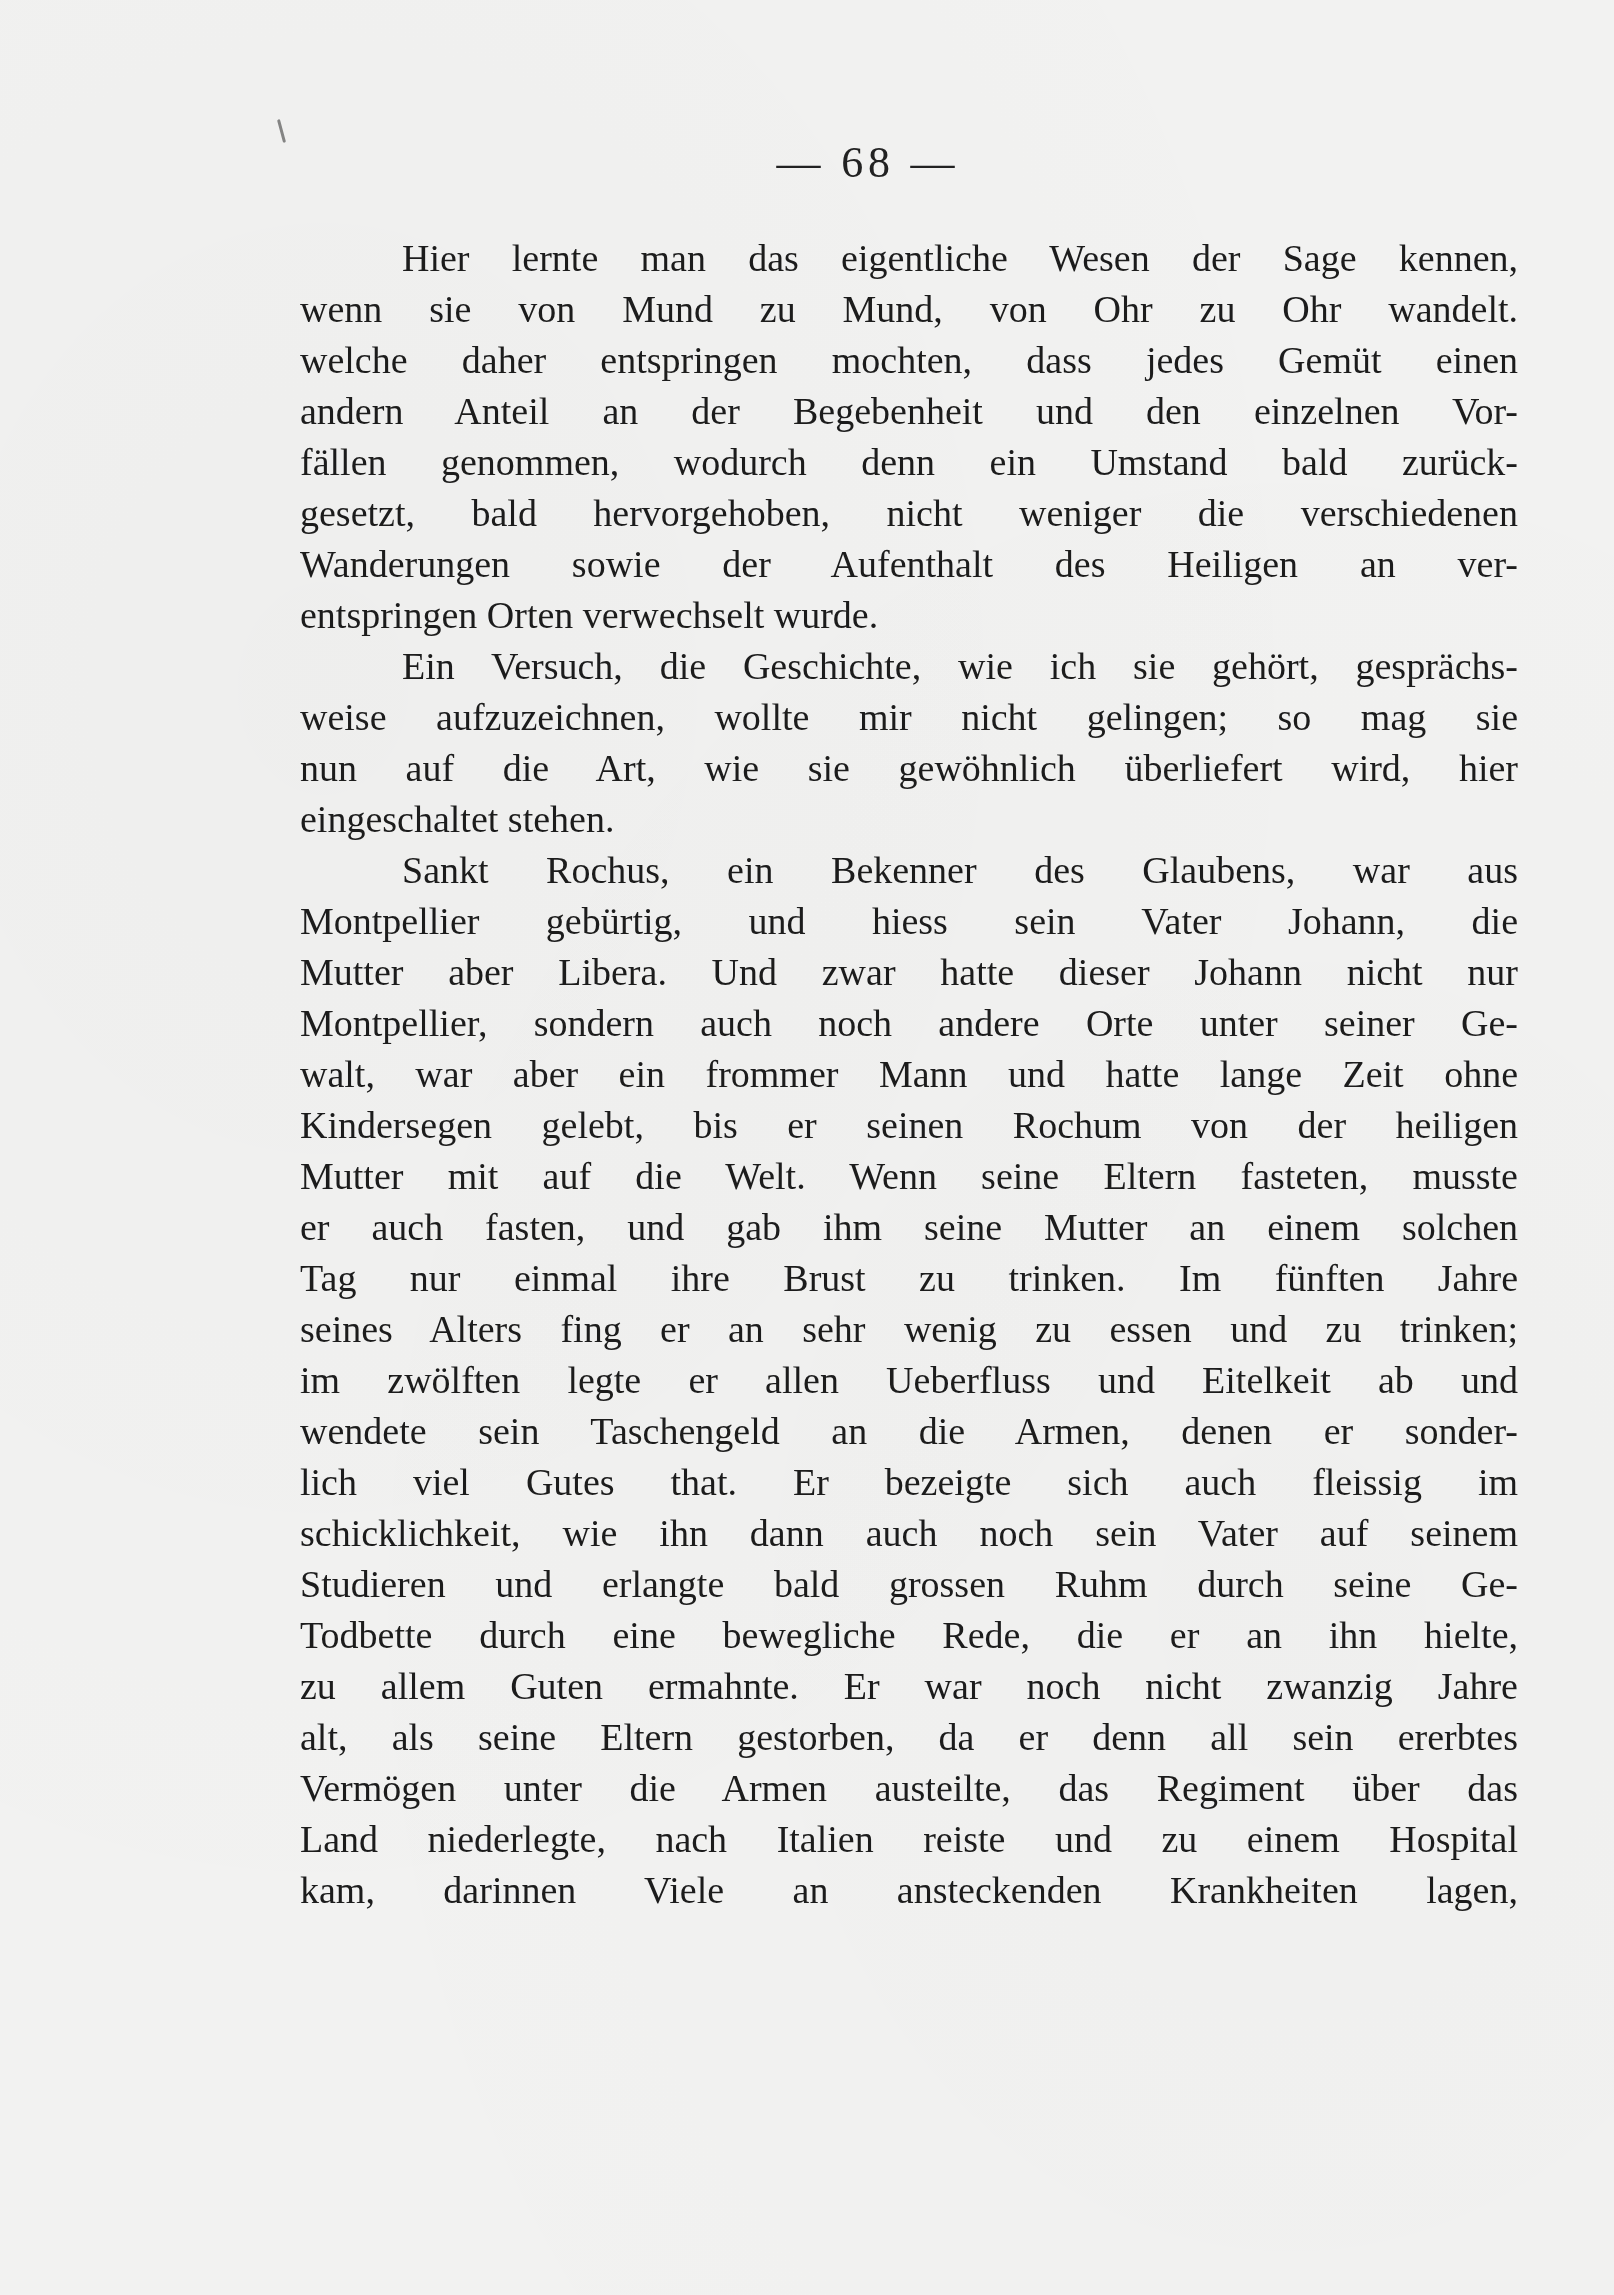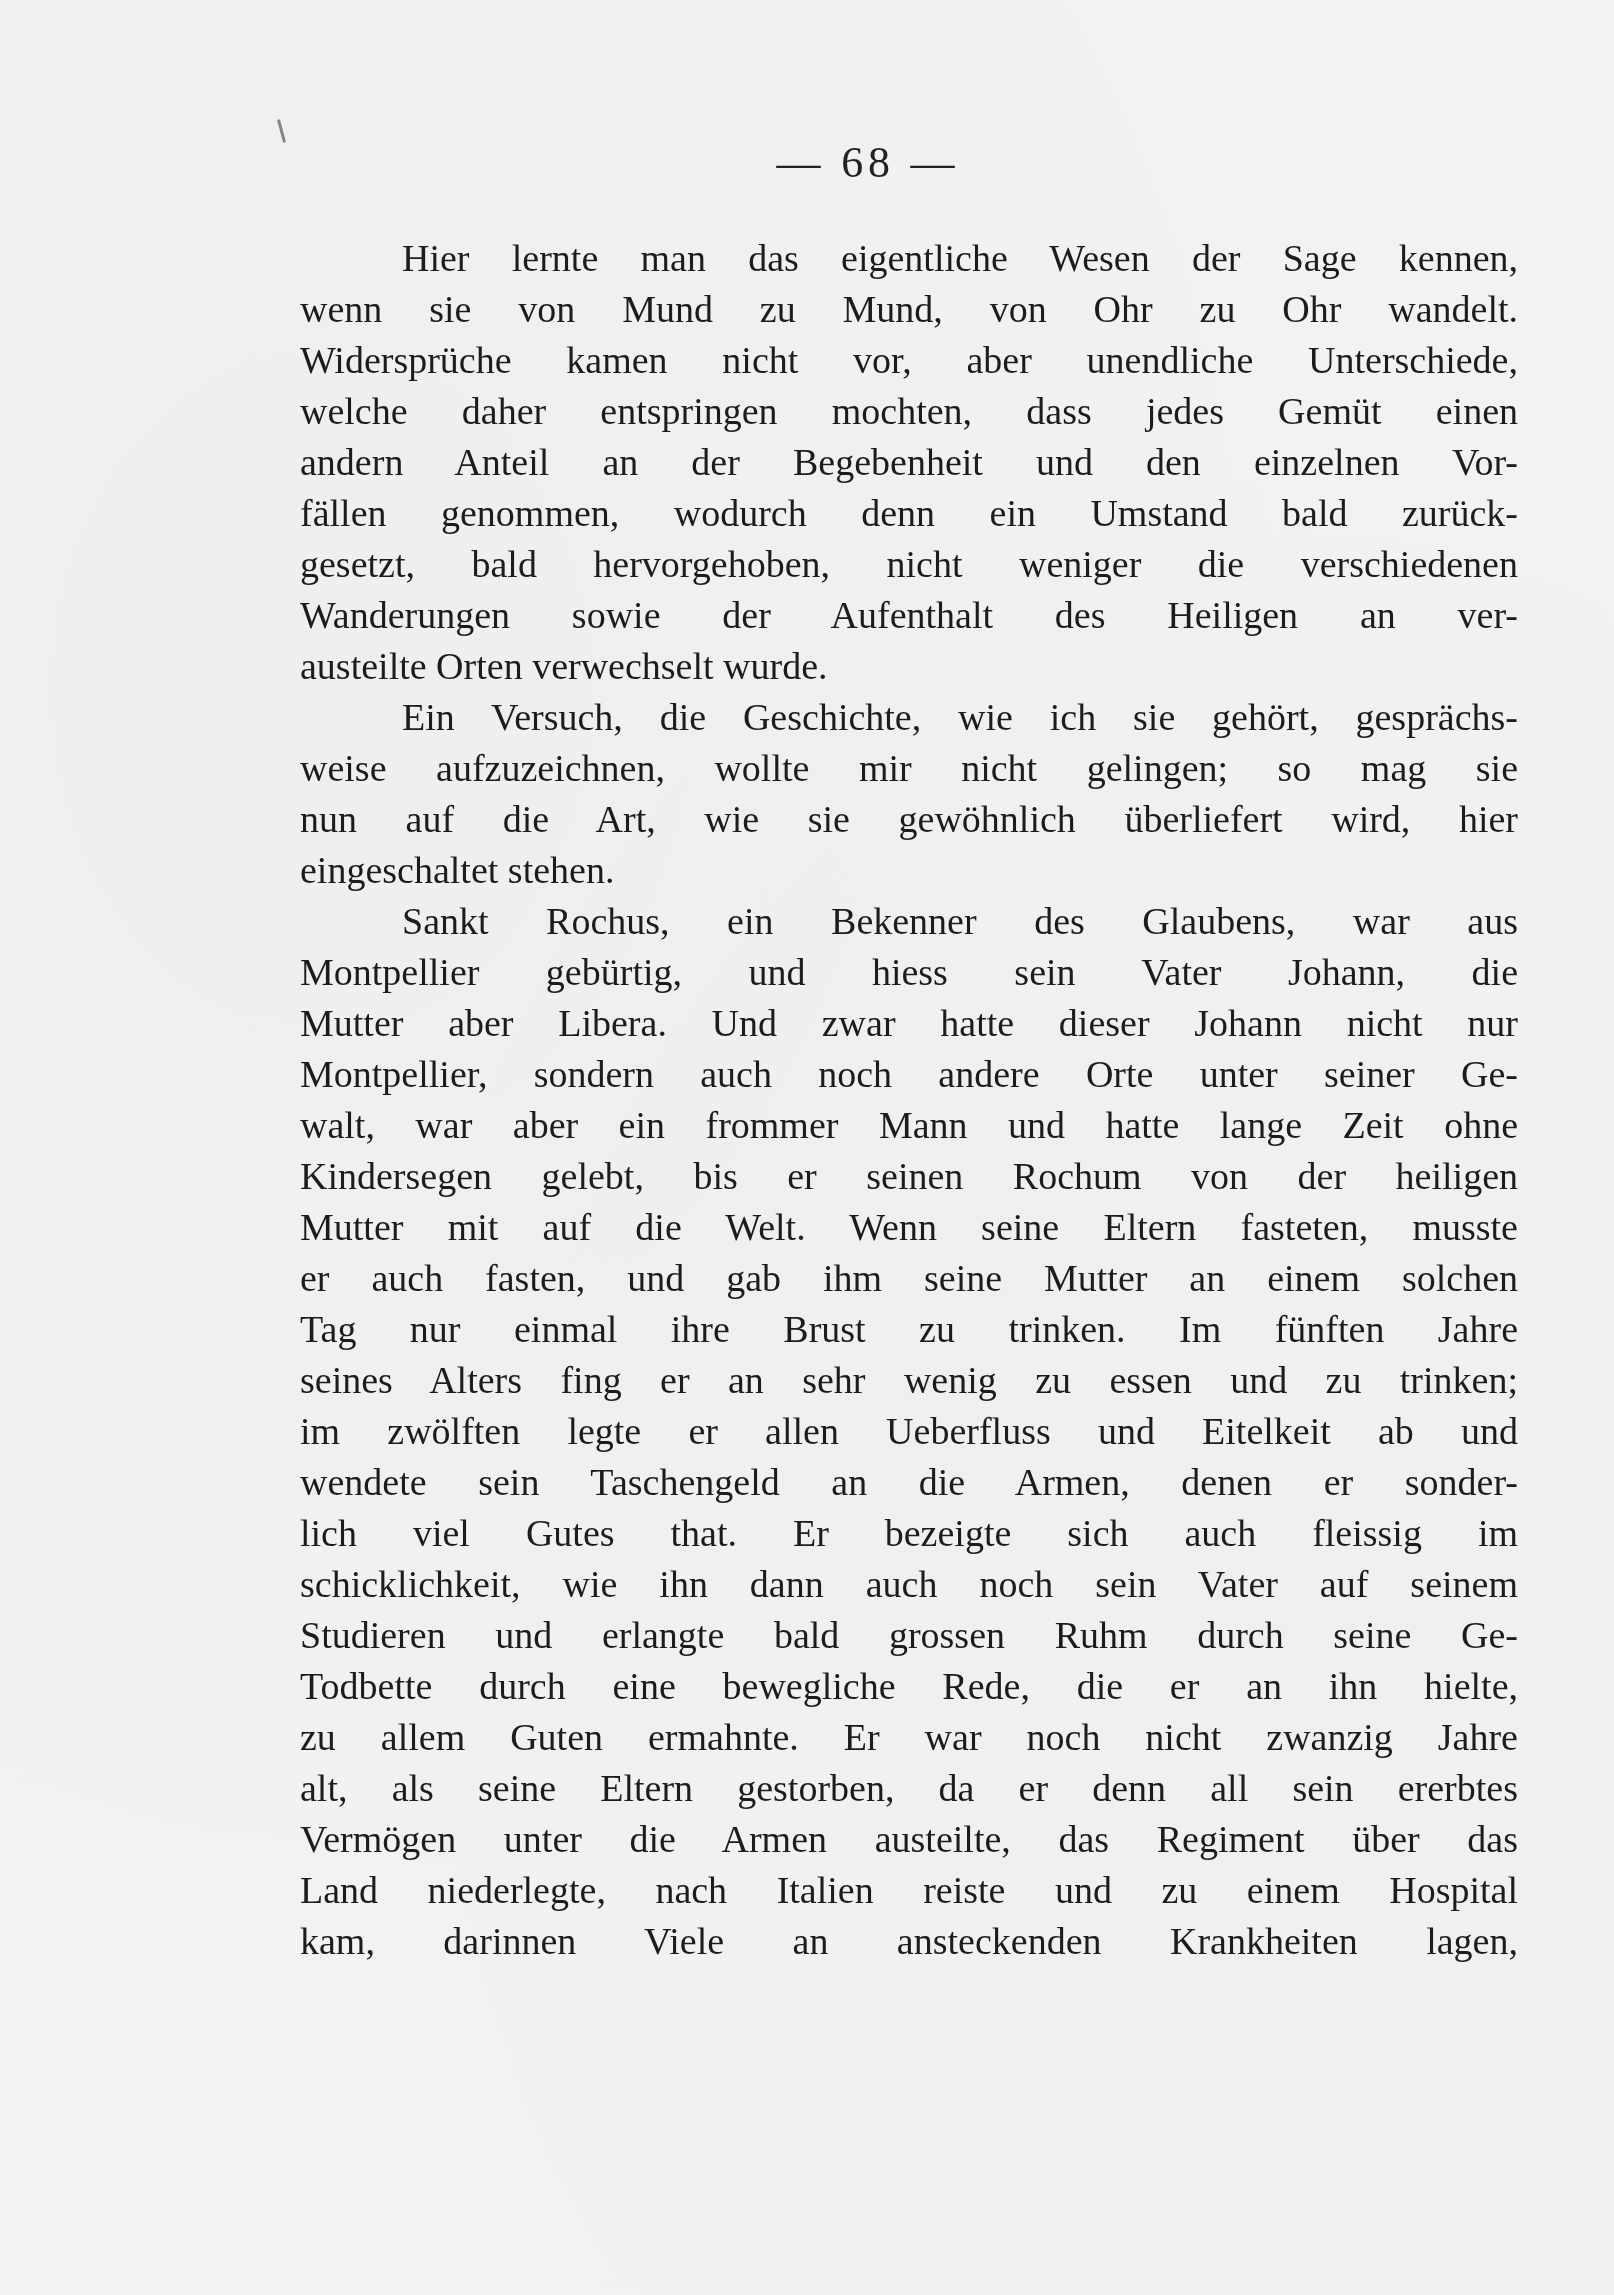--- a/index.html
+++ b/index.html
@@ -76,27 +76,26 @@
 <div class="page">
   <div class="speck" style="left:280px;top:119px;"></div>
 
   <div class="page-number">— 68 —</div>
 
   <div class="text-block">
 
     <div>
       <span class="line indent">Hier lernte man das eigentliche Wesen der Sage kennen,</span>
       <span class="line">wenn sie von Mund zu Mund, von Ohr zu Ohr wandelt.</span>
-      <span class="line">Widersprüche kamen nicht vor, aber unendliche Unterschiede,</span>
       <span class="line">welche daher entspringen mochten, dass jedes Gemüt einen</span>
       <span class="line">andern Anteil an der Begebenheit und den einzelnen Vor-</span>
       <span class="line">fällen genommen, wodurch denn ein Umstand bald zurück-</span>
       <span class="line">gesetzt, bald hervorgehoben, nicht weniger die verschiedenen</span>
       <span class="line">Wanderungen sowie der Aufenthalt des Heiligen an ver-</span>
-      <span class="line last">austeilte Orten verwechselt wurde.</span>
+      <span class="line last">entspringen Orten verwechselt wurde.</span>
     </div>
 
     <div>
       <span class="line indent">Ein Versuch, die Geschichte, wie ich sie gehört, gesprächs-</span>
       <span class="line">weise aufzuzeichnen, wollte mir nicht gelingen; so mag sie</span>
       <span class="line">nun auf die Art, wie sie gewöhnlich überliefert wird, hier</span>
       <span class="line last">eingeschaltet stehen.</span>
     </div>
 
     <div>

